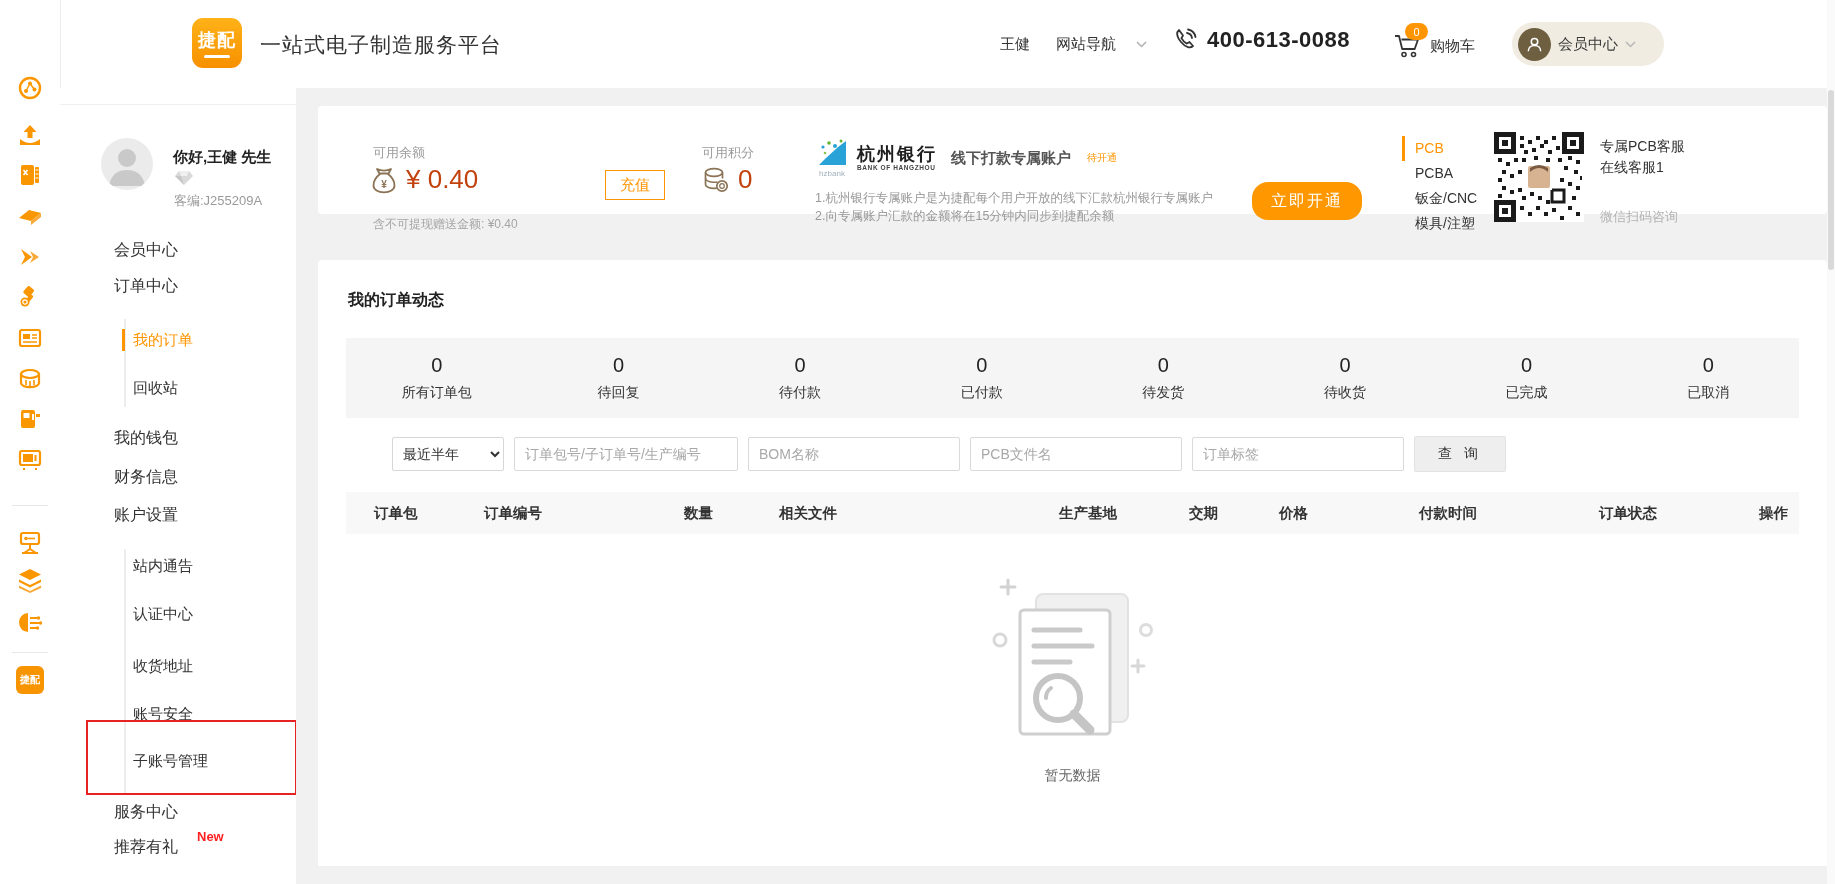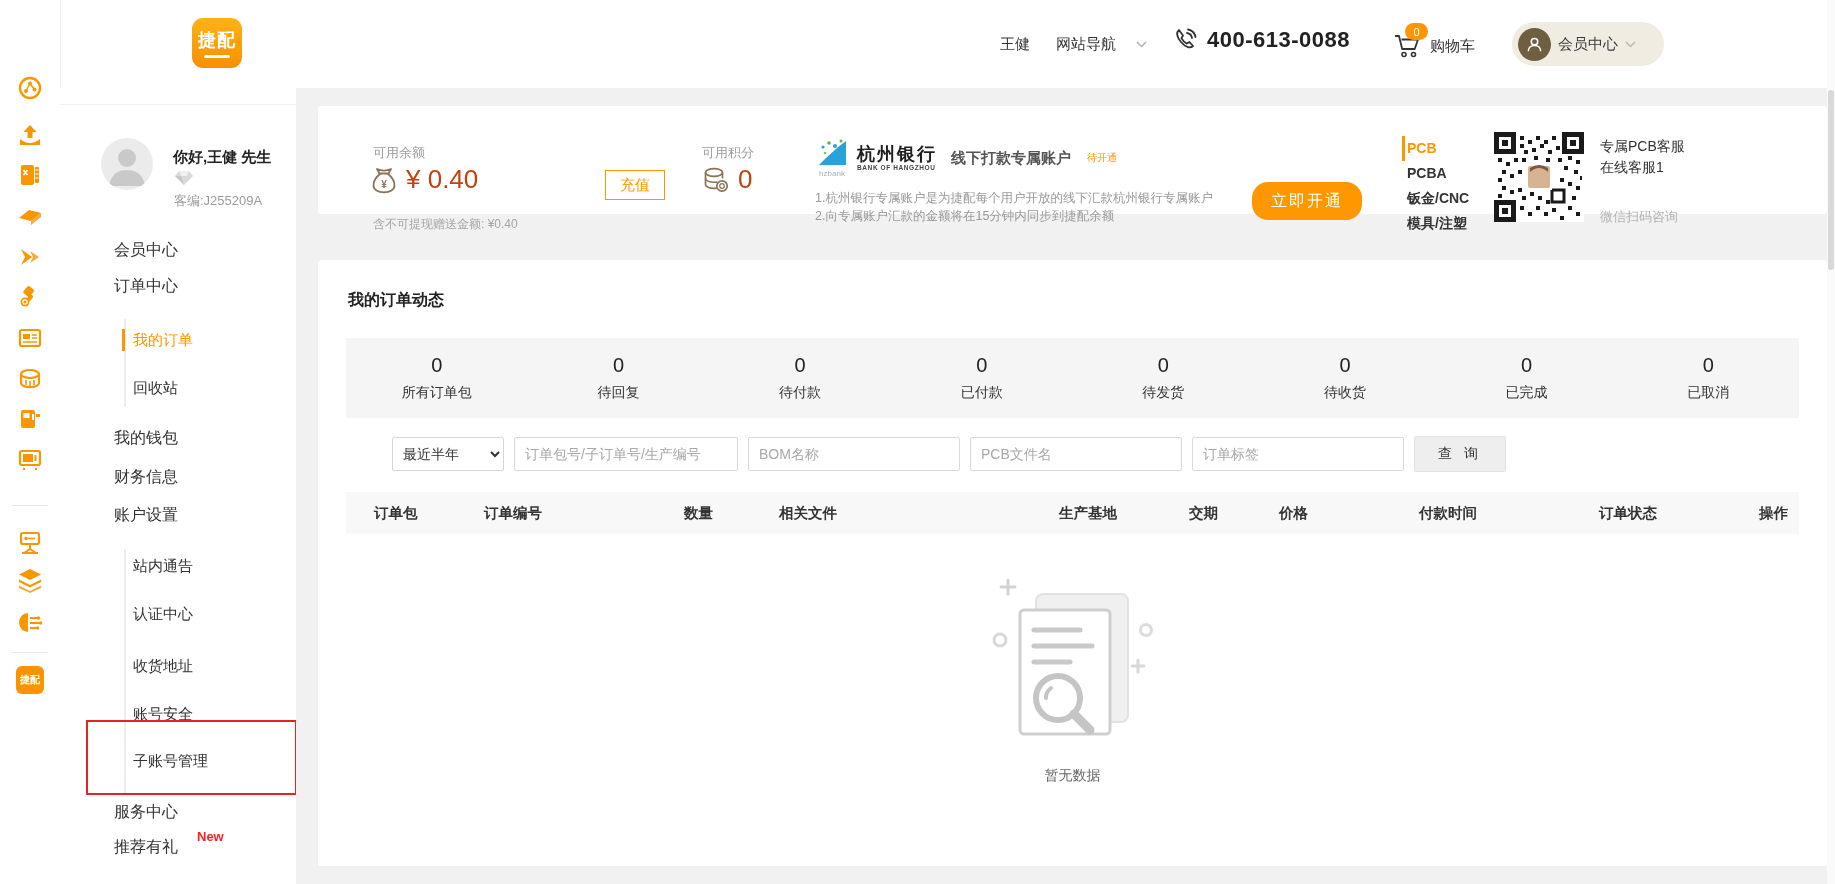--- a/index.html
+++ b/index.html
@@ -70,21 +70,21 @@
   .bank-name-col{display:flex;flex-direction:column;line-height:1;}
   .bank-name{font-size:18px;font-weight:bold;color:#1f1f1f;letter-spacing:2px;}
   .bank-en{font-size:6.5px;font-weight:bold;color:#444;letter-spacing:.6px;margin-top:2px;}
   .hz-sub{font-size:8px;color:#9fb0bb;margin-top:1px;}
   .acc-title{font-size:15px;color:#555;font-weight:600;margin-left:6px;}
   .acc-status{font-size:10px;color:#ff9500;margin-left:8px;}
   .bank-lines{position:absolute;left:497px;top:84px;font-size:12.5px;color:#999;line-height:17.5px;}
   .open-btn{position:absolute;left:934px;top:76px;width:110px;height:38px;background:#ff9800;color:#fff;font-size:16px;
             border-radius:16px;display:flex;align-items:center;justify-content:center;cursor:pointer;letter-spacing:2px;}
   .svc-tabs{position:absolute;left:1084px;top:30px;display:flex;flex-direction:column;}
-  .svc-tab{font-size:14px;color:#333;border-left:3px solid transparent;padding:4px 0 4px 2px;cursor:pointer;line-height:17px;font-weight:bold;}
+  .svc-tab{font-size:14px;color:#333;border-left:3px solid transparent;padding:4px 0 4px 10px;cursor:pointer;line-height:17px;}
   .svc-tab.active{color:#ff9500;border-left-color:#ff9500;}
   .qr{position:absolute;left:1176px;top:26px;width:90px;height:90px;}
   .qr-cap1{position:absolute;left:1282px;top:32px;font-size:14px;color:#333;}
   .qr-cap2{position:absolute;left:1282px;top:53px;font-size:14px;color:#333;}
   .qr-cap3{position:absolute;left:1282px;top:102px;font-size:13px;color:#b3b3b3;}
 
   
   .sec-title{position:absolute;left:30px;top:30px;font-size:16px;font-weight:bold;color:#222;}
   .counter-strip{position:absolute;left:28px;top:78px;width:1453px;height:80px;background:#f5f5f6;display:flex;}
   .counter{flex:1;display:flex;flex-direction:column;align-items:center;justify-content:center;cursor:pointer;}
@@ -115,20 +115,21 @@
 <div class="abs header">
   <div class="abs hamburger">
       <i></i>
       <i></i>
       <i></i>
     </div>
   <div class="abs logo">
     <span class="zh">捷配</span>
     <span class="bar"></span>
   </div>
+  <div class="abs site-title">一站式电子制造服务平台</div>
 
   <div class="abs hdr-user">王健</div>
   <div class="abs hdr-nav">
     <span>网站导航</span>
     <svg width="11" height="7" viewBox="0 0 11 7">
       <polyline points="1,1 5.5,5.5 10,1" fill="none" stroke="#b0b0b0" stroke-width="1.5"></polyline>
       </svg>
   </div>
   <div class="abs hdr-phone">
     <svg width="26" height="26" viewBox="0 0 26 26">

